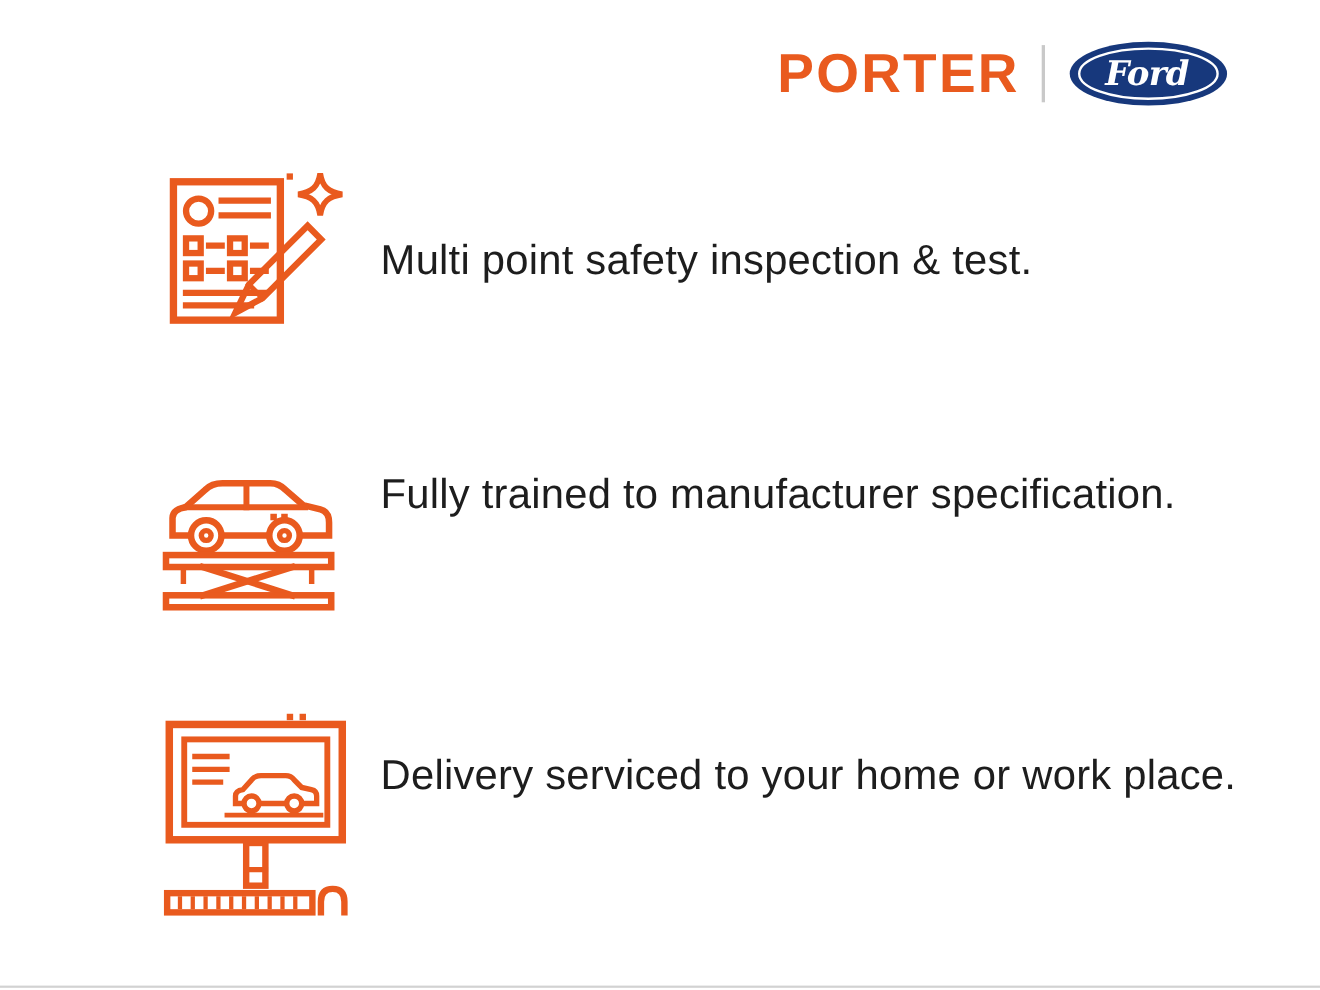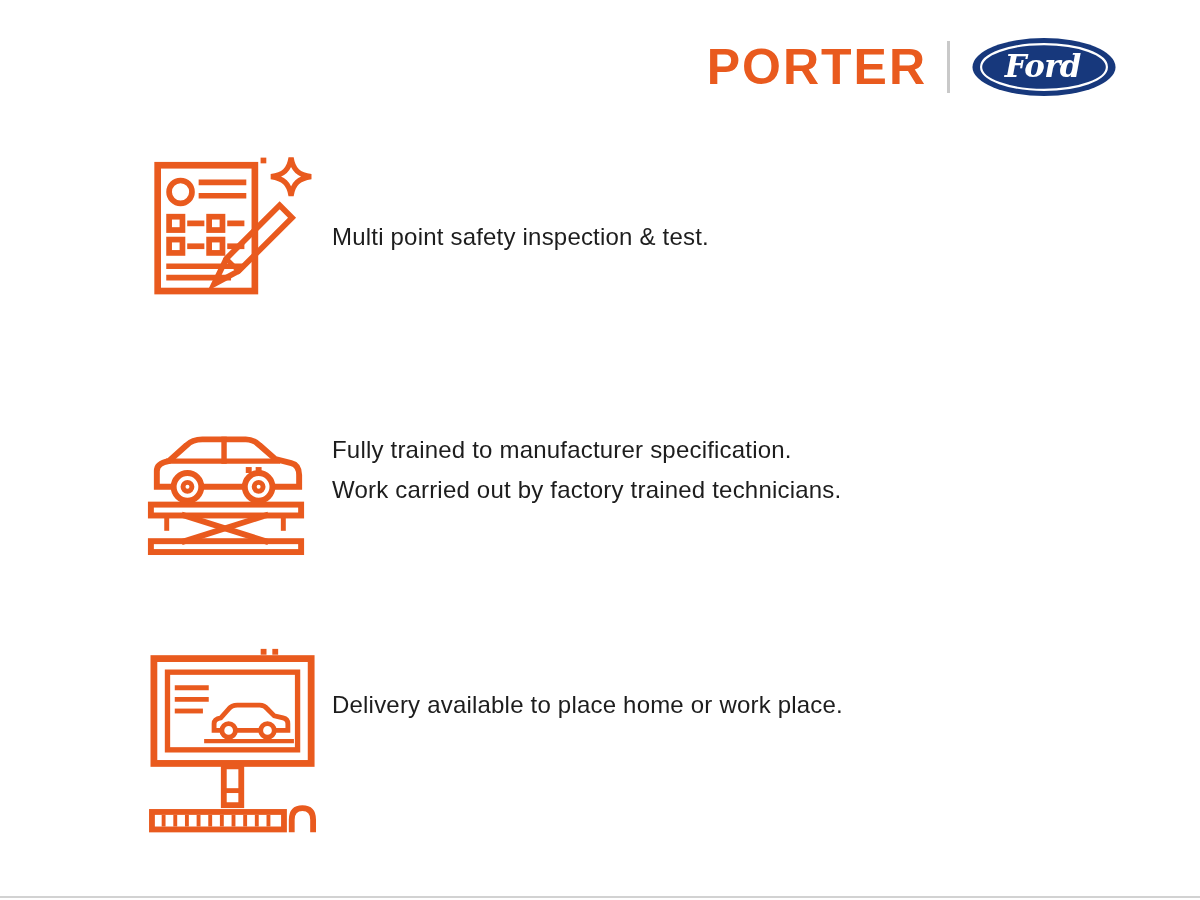--- a/index.html
+++ b/index.html
@@ -41,23 +41,23 @@
     font-style:italic; font-weight:bold;
     font-size:50px; letter-spacing:-1px;
   }
   
   .oicon { position:absolute; color:var(--accent); }
   .oicon svg { display:block; }
   .icon-1 { left:146px; top:150px; }
   .icon-2 { left:143px; top:388px; }
   .icon-3 { left:146px; top:645px; }
   .feature-text {
-    position:absolute; left:332px;
+    position:absolute; left:346px;
     color:var(--text);
-    font-size:24px; line-height:40px;
+    font-size:38px; line-height:40px;
     letter-spacing:0.2px;
     white-space:nowrap;
   }
   .text-1 { top:217px; }
   .text-2 { top:430px; }
   .text-3 { top:685px; }
   
   .bottom-line {
     position:absolute; left:0; right:0; bottom:2px;
     height:2px; background:#d2d2d2;
@@ -126,21 +126,20 @@
         <rect x="8" y="155" width="152" height="11" stroke-width="6"></rect>
       </g>
       <g fill="currentColor" stroke="none">
         <rect x="104" y="80" width="6" height="6"></rect>
         <rect x="114" y="80" width="6" height="6"></rect>
       </g>
     </svg>
   </div>
   <div class="feature-text text-2">
     <div>Fully trained to manufacturer specification.</div>
-    <div>Work carried out by factory trained technicians.</div>
   </div>
 
   <div class="oicon icon-3">
     <svg width="175" height="199" viewBox="0 0 180 205">
       <g fill="none" stroke="currentColor" stroke-width="7" stroke-linecap="square">
         <rect x="8" y="14" width="162" height="108"></rect>
         <rect x="22" y="28" width="134" height="80" stroke-width="5.5"></rect>
         <line x1="32" y1="44" x2="62" y2="44" stroke-width="5"></line>
         <line x1="32" y1="56" x2="62" y2="56" stroke-width="5"></line>
         <line x1="32" y1="68" x2="56" y2="68" stroke-width="5"></line>
@@ -163,17 +162,17 @@
         <line x1="126" y1="177" x2="126" y2="185" stroke-width="4"></line>
         <path d="M150,190 L150,180 Q150,168 161,168 Q172,168 172,180 L172,190" stroke-width="6"></path>
       </g>
       <g fill="currentColor" stroke="none">
         <rect x="118" y="4" width="6" height="6"></rect>
         <rect x="130" y="4" width="6" height="6"></rect>
       </g>
     </svg>
   </div>
   <div class="feature-text text-3">
-    <div>Delivery available to place home or work place.</div>
+    <div>Delivery serviced to your home or work place.</div>
   </div>
 
   <div class="bottom-line"></div>
 </div>
 
 </body></html>

